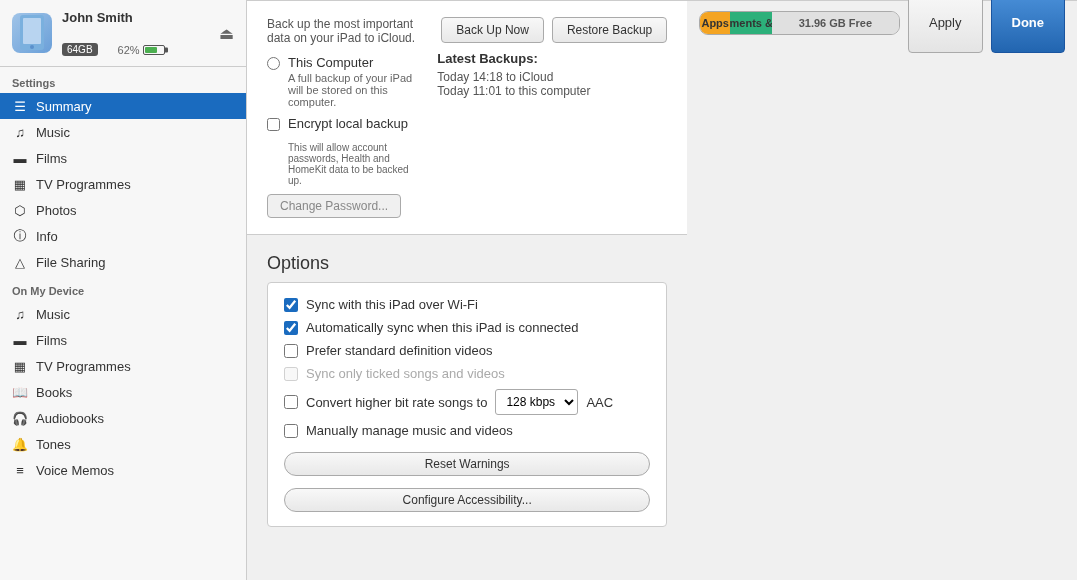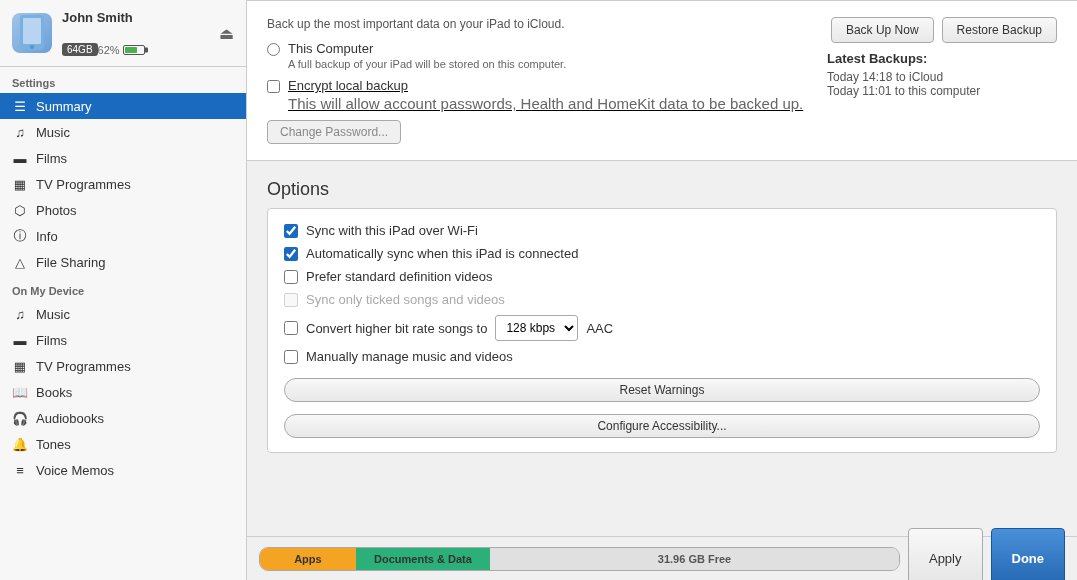--- a/index.html
+++ b/index.html
@@ -57,21 +57,21 @@
 
     .device-name {
       font-size: 13px;
       font-weight: 600;
       color: #333;
     }
 
     .device-meta {
       display: flex;
       align-items: center;
-      gap: 0;
+      gap: 20px;
       margin-top: 18px;
     }
 
     .storage-badge {
       background: #555;
       color: white;
       font-size: 10px;
       padding: 1px 5px;
       border-radius: 3px;
     }
@@ -155,24 +155,23 @@
     }
 
     .sidebar-item .item-label {
       font-size: 13px;
     }
 
     
     .main-content {
       flex: 1;
       display: flex;
-      flex-direction: column;
+      flex-direction: row;
       overflow: hidden;
       background: #f0f0f0;
-      gap: 44px;
     }
 
     .content-scroll {
       flex: 1;
       overflow-y: auto;
       padding: 0;
     }
 
     
     .section-panel {
@@ -228,41 +227,40 @@
       font-size: 11px;
       color: #666;
       margin-top: 2px;
     }
 
     .encrypt-option {
       display: flex;
       align-items: flex-start;
       gap: 8px;
       margin-top: 6px;
-      text-decoration: underline;
     }
 
     .encrypt-option input[type="checkbox"] {
       margin-top: 2px;
     }
 
     .encrypt-label-group {
       display: flex;
       flex-direction: column;
     }
 
     .encrypt-main {
       font-size: 13px;
       color: #333;
     }
 
     .encrypt-sub {
-      font-size: 15px;
+      font-size: 10px;
       color: #666;
-      margin-top: 2px;
+      margin-top: 11px;
     }
 
     .change-password-btn {
       background: #f0f0f0;
       border: 1px solid #aaa;
       border-radius: 4px;
       padding: 4px 12px;
       font-size: 12px;
       color: #888;
       cursor: pointer;

